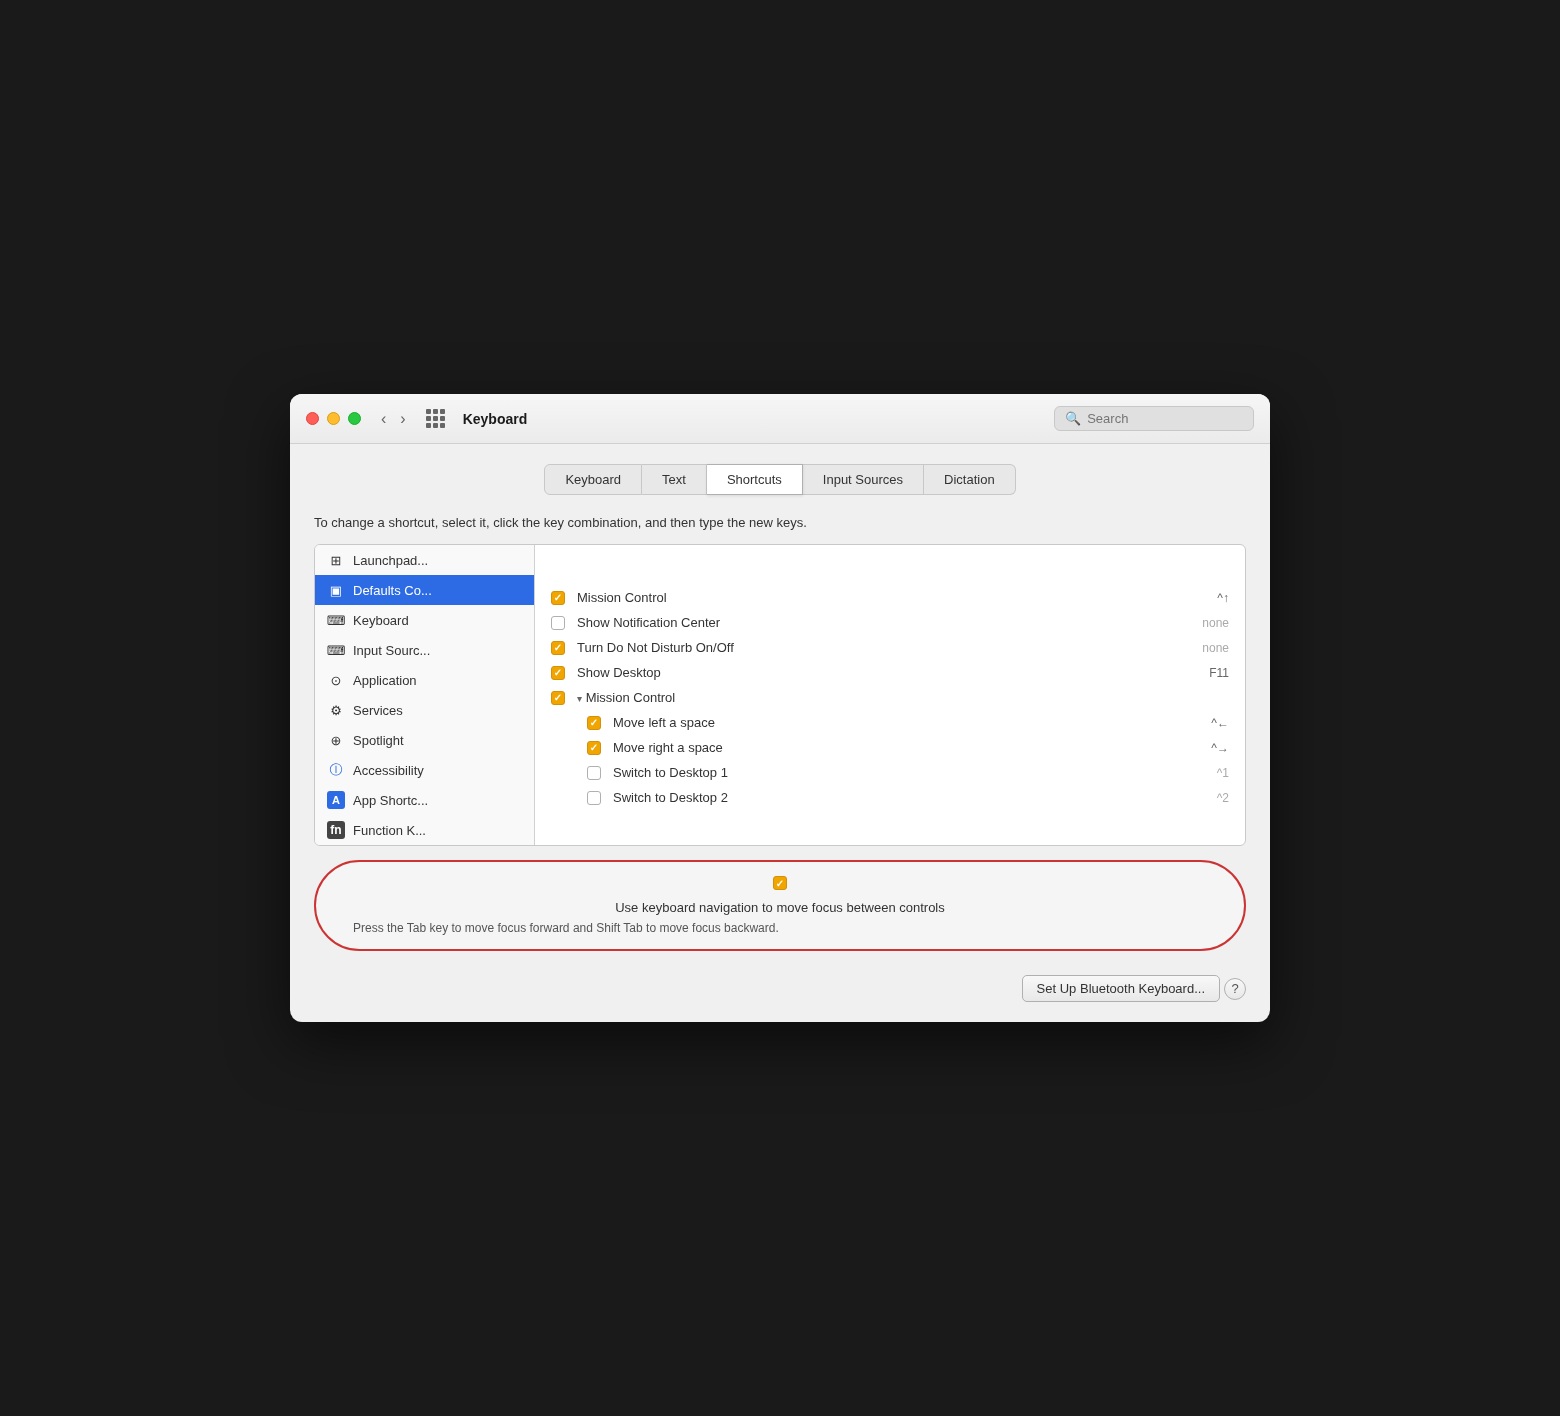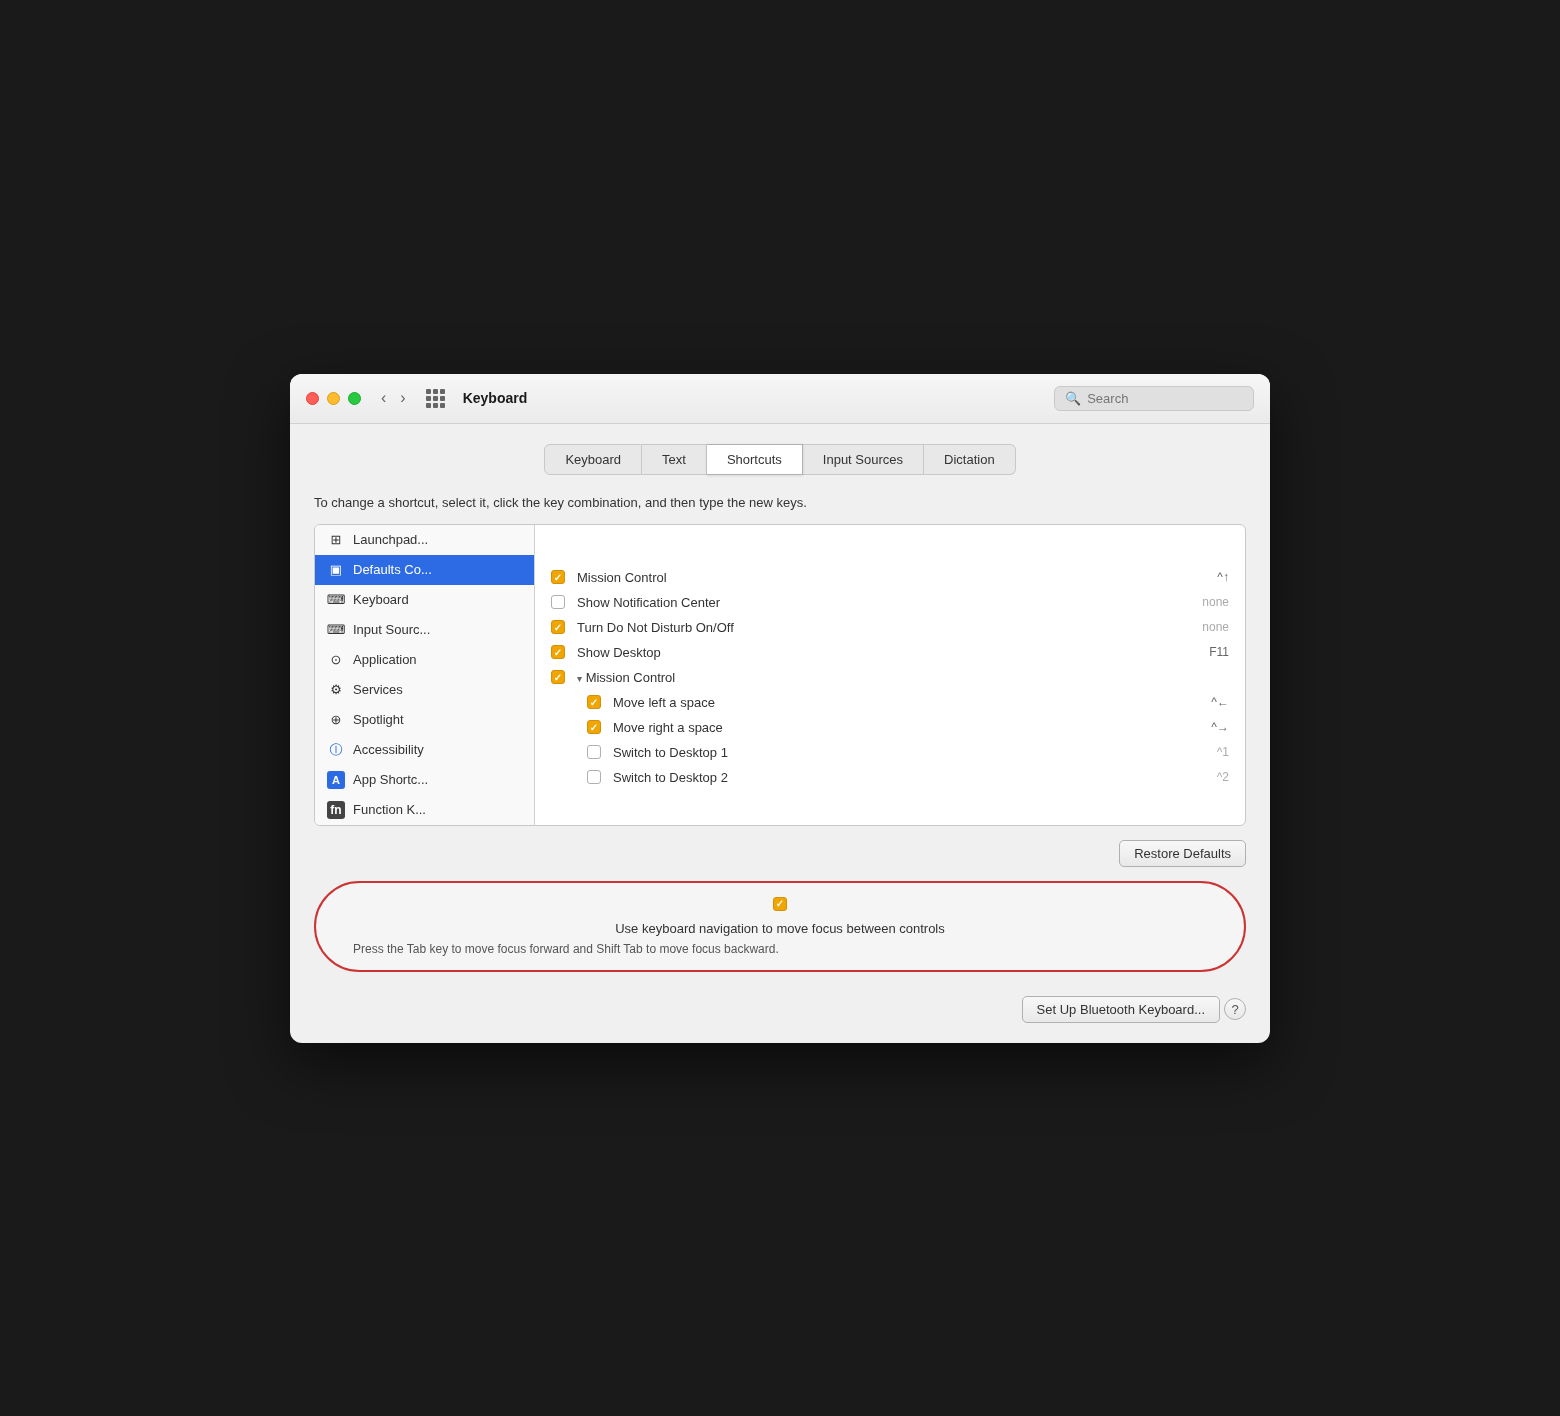--- a/index.html
+++ b/index.html
@@ -416,23 +416,20 @@
           <div class="shortcut-item indent">
             <div class="checkbox"></div>
             <span class="name">Switch to Desktop 2</span>
             <span class="keys dim">^2</span>
           </div>
 
         </div>
       </div>
     </div>
 
-    <div class="restore-btn-row">
-      <button class="btn">Restore Defaults</button>
-    </div>
 
     <div class="bottom-section">
       <div class="keyboard-nav-row">
         <div class="checkbox checked"></div>
         <span class="keyboard-nav-text">Use keyboard navigation to move focus between controls</span>
       </div>
       <div class="keyboard-nav-desc">Press the Tab key to move focus forward and Shift Tab to move focus backward.</div>
     </div>
 
     <div class="footer">

